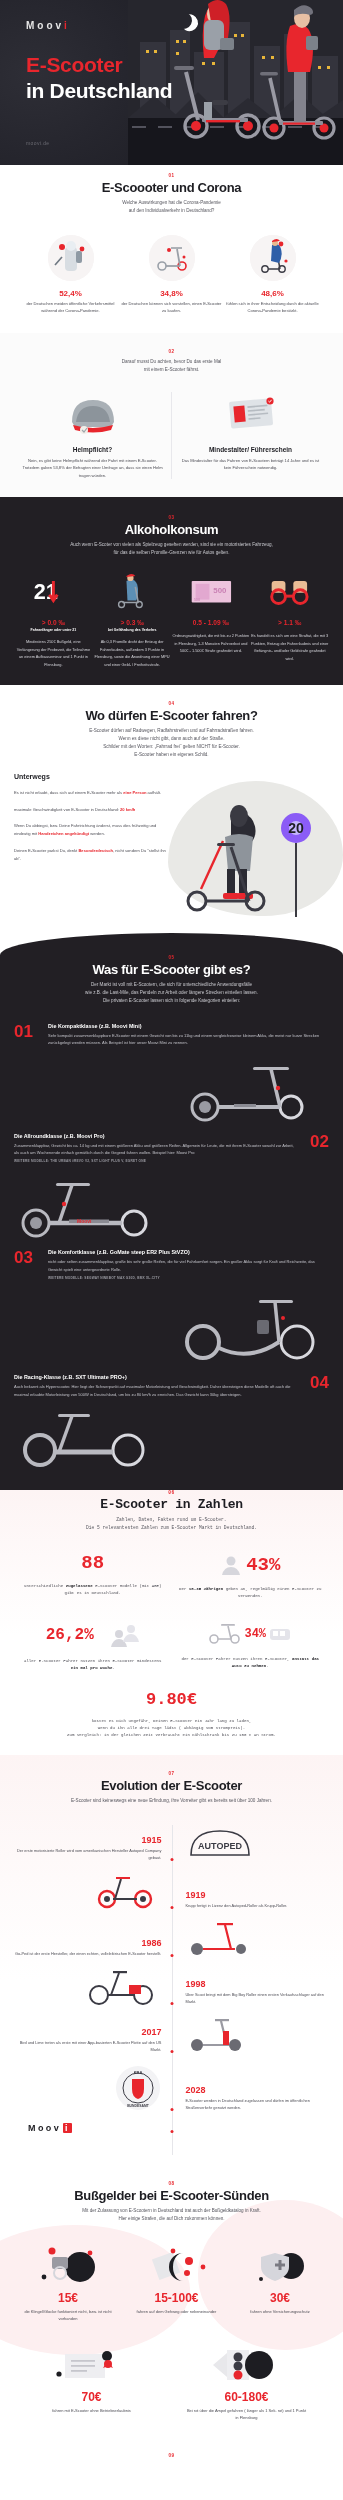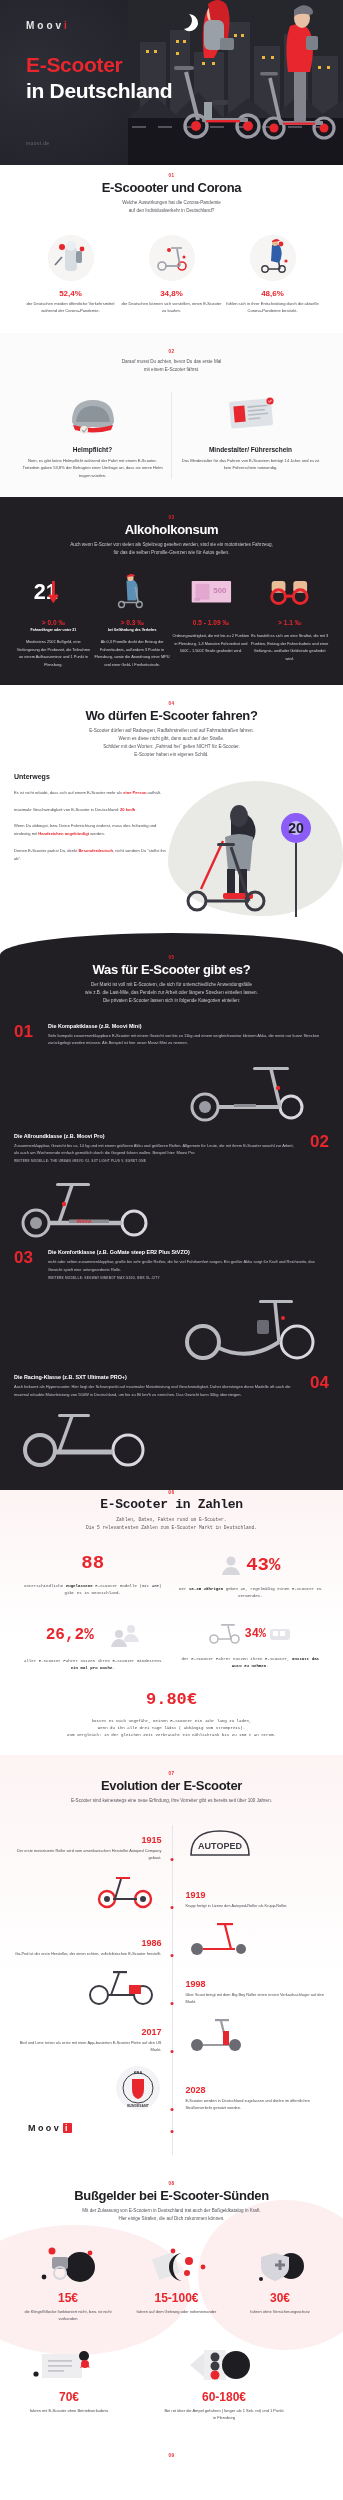--- a/index.html
+++ b/index.html
@@ -745,21 +745,21 @@
               <path d="M30 8 l14 4 v10 q0 9 -14 14 q-14 -5 -14 -14 V12 Z" fill="#d6d6dc" transform="translate(10,0)"></path>
               <path d="M38 18 h10 M43 13 v10" stroke="#7a7a82" stroke-width="3" transform="translate(2,2)"></path>
               <circle cx="26" cy="34" r="2" fill="#1d1d22"></circle>
             </svg>
           </div>
           <div class="fineamt">30€</div>
           <div class="finecap">fahren ohne Versicherungsschutz</div>
         </div>
       </div>
 
-      <div style="display:flex;justify-content:flex-start;gap:40px;margin-top:22px;">
+      <div style="display:flex;justify-content:center;gap:40px;margin-top:22px;">
         <div class="fine" style="width:110px">
           <div class="fineico">
             <svg viewBox="0 0 110 42">
               <rect x="28" y="10" width="40" height="24" fill="#eeeef1"></rect>
               <g fill="#c6c6cc">
                   <rect x="34" y="16" width="24" height="1.8"></rect>
                   <rect x="34" y="21" width="24" height="1.8"></rect>
                   <rect x="34" y="26" width="16" height="1.8"></rect>
                 </g>
               <circle cx="70" cy="12" r="5" fill="#1d1d22"></circle>

